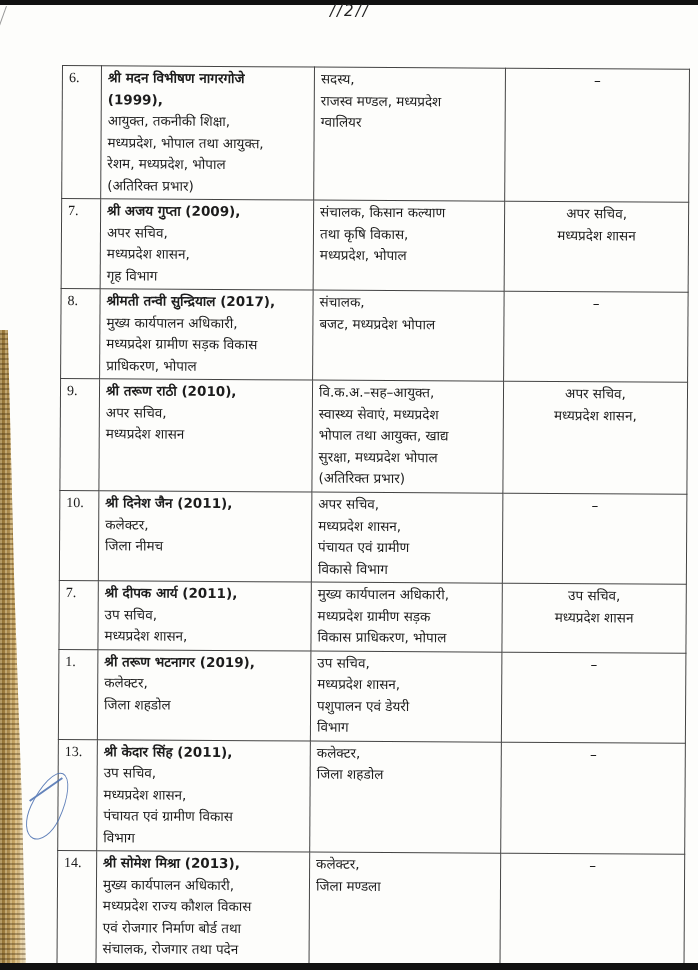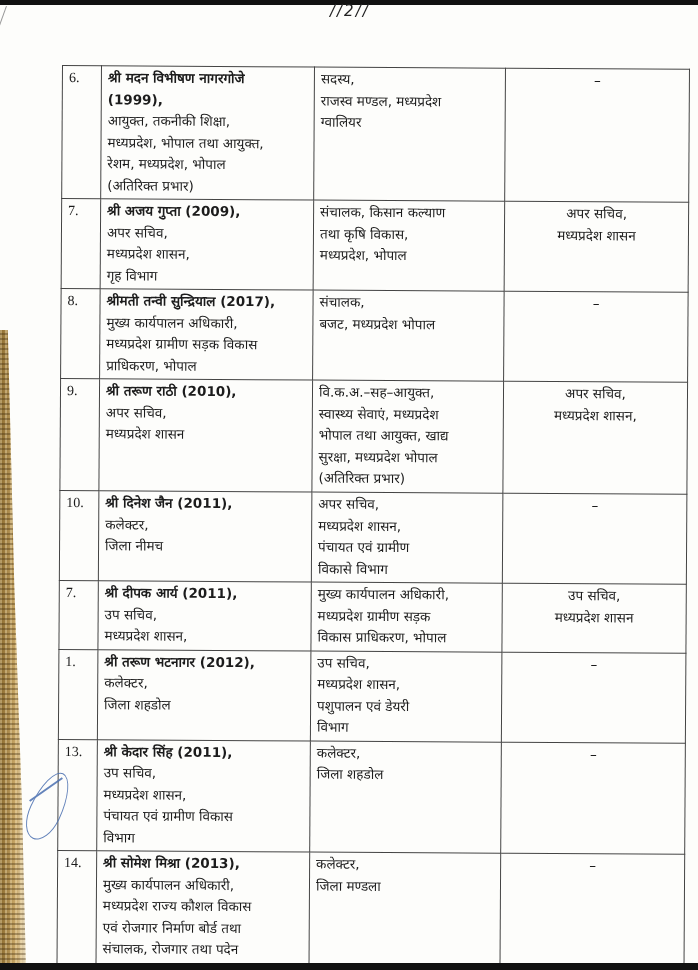--- a/index.html
+++ b/index.html
@@ -165,21 +165,21 @@
           <span class="line">विकास प्राधिकरण, भोपाल</span>
         </td>
         <td class="remark">
           <span class="line">उप सचिव,</span>
           <span class="line">मध्यप्रदेश शासन</span>
         </td>
       </tr>
       <tr style="height: 82px;">
         <td class="sno">1.</td>
         <td class="name">
-          <span class="line name-line">श्री तरूण भटनागर (2012),</span>
+          <span class="line name-line">श्री तरूण भटनागर (2019),</span>
           <span class="line">कलेक्टर,</span>
           <span class="line">जिला शहडोल</span>
         </td>
         <td class="new-post">
           <span class="line">उप सचिव,</span>
           <span class="line">मध्यप्रदेश शासन,</span>
           <span class="line">पशुपालन एवं डेयरी</span>
           <span class="line">विभाग</span>
         </td>
         <td class="remark">

